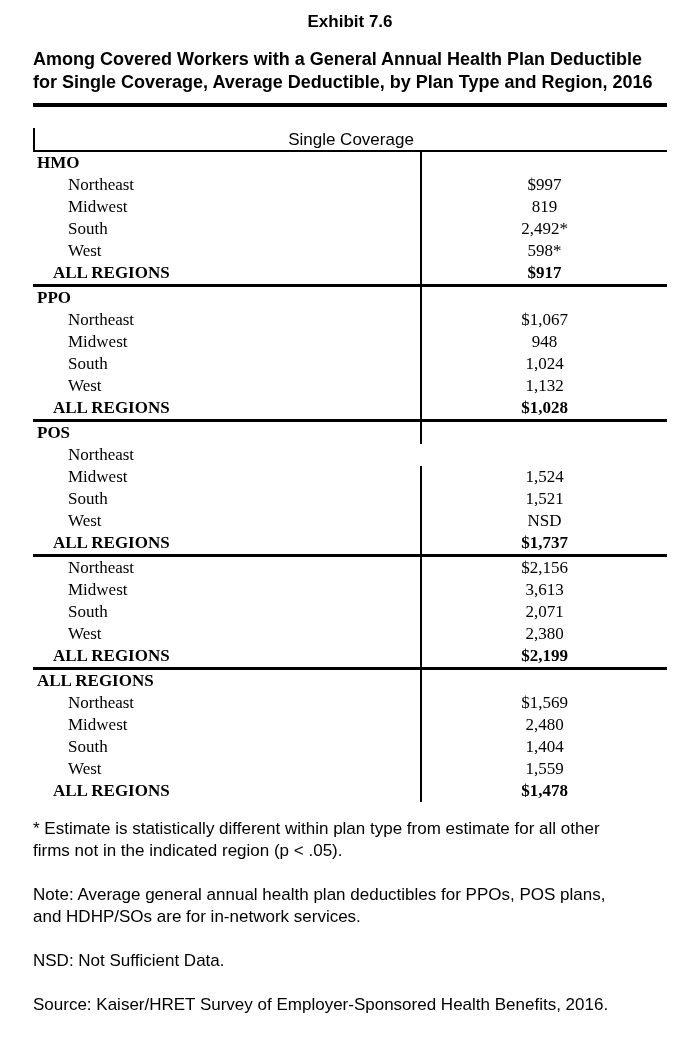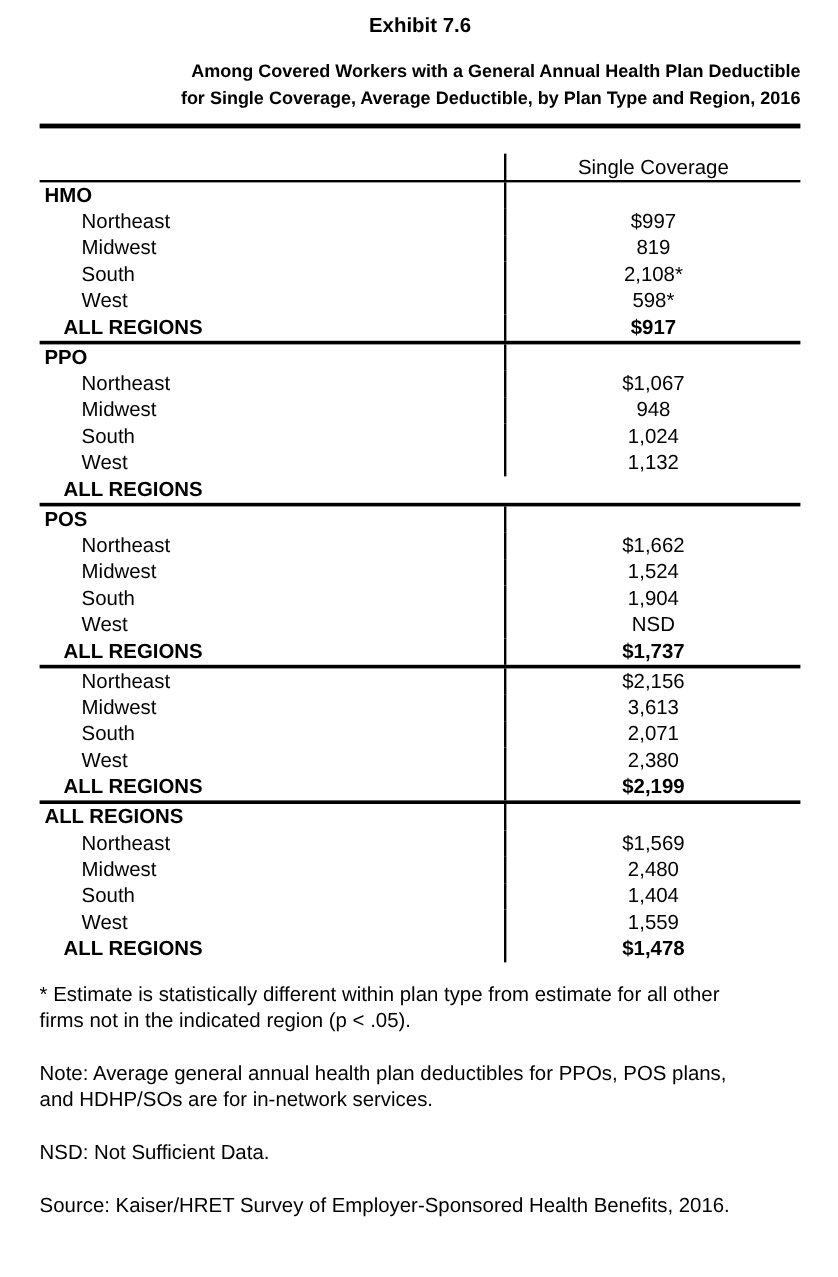--- a/index.html
+++ b/index.html
@@ -14,46 +14,47 @@
     overflow: hidden;
   }
   .exhibit-label {
     text-align: center;
     font-weight: bold;
     font-size: 17px;
     line-height: 20px;
   }
   .title-block {
     margin-top: 16px;
-    text-align: right;
+    text-align: left;
     font-weight: bold;
-    font-size: 15px;
+    font-size: 18px;
     line-height: 23px;
     padding-bottom: 9px;
     border-bottom: 4px solid #000;
   }
   .exhibit-table { margin-top: 21px; }
   .row {
     display: flex;
     height: 22px;
     line-height: 22px;
     font-size: 17px;
   }
   .header-row {
     height: 24px;
     line-height: 24px;
     border-bottom: 2px solid #000;
+    flex-direction: column;
   }
   .cell-left { width: 387px; }
   .cell-right {
     flex: 1;
     border-left: 2px solid #000;
     text-align: center;
   }
-  .section { border-bottom: 3px solid #000; }
+  .section { border-bottom: 3px solid #000; font-family: Liberation Serif, serif; }
   .section:last-child { border-bottom: none; }
   .plan-label { font-weight: bold; padding-left: 4px; }
   .region-label { padding-left: 35px; }
   .total-label { font-weight: bold; padding-left: 20px; }
   .total-value { font-weight: bold; }
   .footnotes { margin-top: 16px; font-size: 17px; }
   .footnotes p {
     margin: 0 0 22px 0;
     line-height: 22px;
     white-space: pre-line;
@@ -85,21 +86,21 @@
           <div class="row">
             <div class="cell-left region-label">Northeast</div>
             <div class="cell-right region-value">$997</div>
           </div>
           <div class="row">
             <div class="cell-left region-label">Midwest</div>
             <div class="cell-right region-value">819</div>
           </div>
           <div class="row">
             <div class="cell-left region-label">South</div>
-            <div class="cell-right region-value">2,108*</div>
+            <div class="cell-right region-value">2,492*</div>
           </div>
           <div class="row">
             <div class="cell-left region-label">West</div>
             <div class="cell-right region-value">598*</div>
           </div>
           <div class="row">
             <div class="cell-left total-label">ALL REGIONS</div>
             <div class="cell-right total-value">$917</div>
           </div>
         </div>
@@ -119,38 +120,38 @@
           <div class="row">
             <div class="cell-left region-label">South</div>
             <div class="cell-right region-value">1,024</div>
           </div>
           <div class="row">
             <div class="cell-left region-label">West</div>
             <div class="cell-right region-value">1,132</div>
           </div>
           <div class="row">
             <div class="cell-left total-label">ALL REGIONS</div>
+            <div class="cell-right total-value">$1,028</div>
           </div>
         </div>
         <div class="section">
           <div class="row">
             <div class="cell-left plan-label">POS</div>
             <div class="cell-right "></div>
           </div>
           <div class="row">
             <div class="cell-left region-label">Northeast</div>
-            <div class="cell-right region-value">$1,662</div>
           </div>
           <div class="row">
             <div class="cell-left region-label">Midwest</div>
             <div class="cell-right region-value">1,524</div>
           </div>
           <div class="row">
             <div class="cell-left region-label">South</div>
-            <div class="cell-right region-value">1,904</div>
+            <div class="cell-right region-value">1,521</div>
           </div>
           <div class="row">
             <div class="cell-left region-label">West</div>
             <div class="cell-right region-value">NSD</div>
           </div>
           <div class="row">
             <div class="cell-left total-label">ALL REGIONS</div>
             <div class="cell-right total-value">$1,737</div>
           </div>
         </div>

